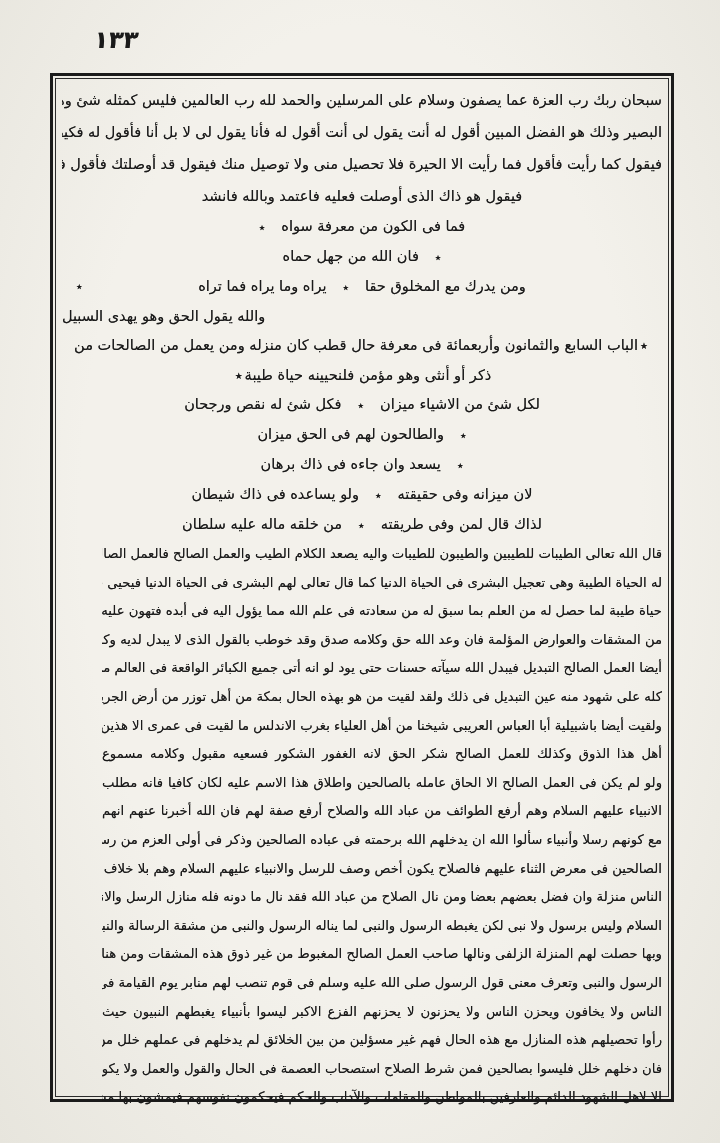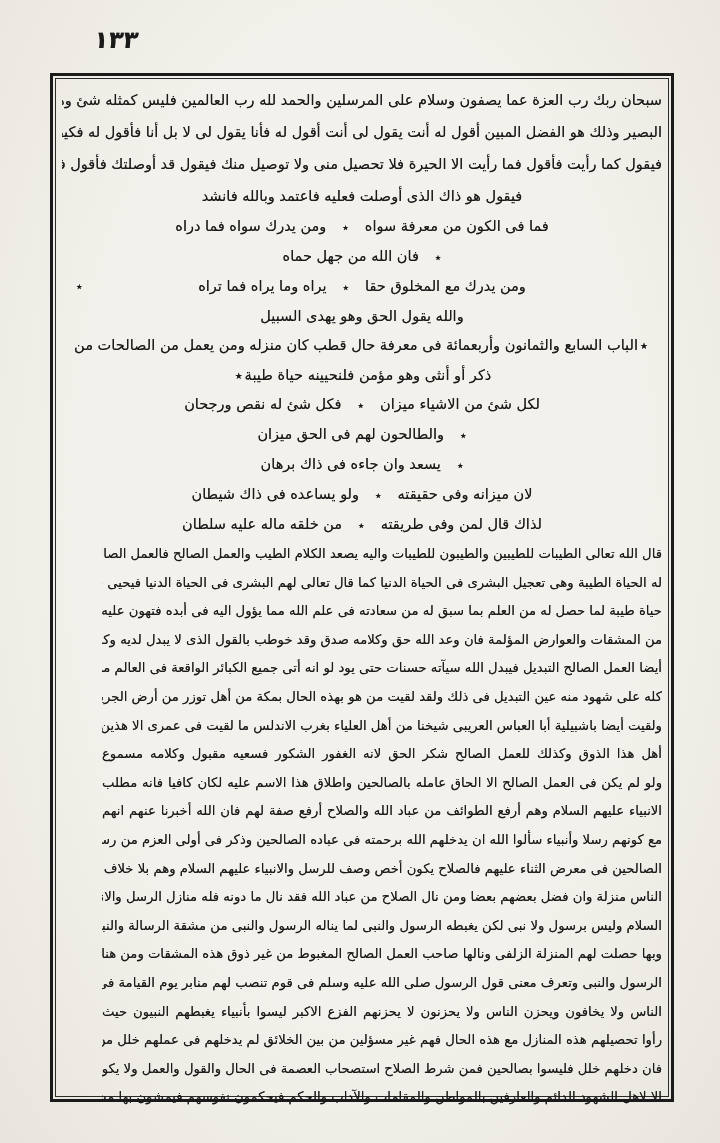--- a/index.html
+++ b/index.html
@@ -37,21 +37,21 @@
   }
   .intro-line.center{text-align:center;text-align-last:center;}
   .poem-line{
     position:relative;
     display:flex;justify-content:center;align-items:baseline;gap:16px;
     font-size:14.5px;line-height:29px;white-space:nowrap;
   }
   .star{font-size:12px;}
   .trail-star{position:absolute;left:14px;top:0;}
   .quran-line{
-    font-size:14.5px;line-height:28px;text-align:center;white-space:nowrap;
+    font-size:14.5px;line-height:28px;text-align:left;white-space:nowrap;
   }
   .heading-line{
     font-size:14.6px;line-height:30px;
     text-align:right;text-align-last:center;white-space:nowrap;overflow:hidden;
   }
   .heading-line .orn{padding:0 2px;}
   .body-line{
     font-size:13.2px;line-height:28.6px;
     text-align:justify;text-align-last:justify;
     white-space:nowrap;overflow:hidden;margin-left:40px;
@@ -73,21 +73,20 @@
         <div class="intro-line">سبحان ربك رب العزة عما يصفون وسلام على المرسلين والحمد لله رب العالمين فليس كمثله شئ وهو السميع</div>
         <div class="intro-line">البصير وذلك هو الفضل المبين أقول له أنت يقول لى أنت أقول له فأنا يقول لى لا بل أنا فأقول له فكيف الامر</div>
         <div class="intro-line">فيقول كما رأيت فأقول فما رأيت الا الحيرة فلا تحصيل منى ولا توصيل منك فيقول قد أوصلتك فأقول فما بيدى شئ</div>
         <div class="intro-line center">فيقول هو ذاك الذى أوصلت فعليه فاعتمد وبالله فانشد</div>
       </div>
 
       <div>
         <div class="poem-line">
           <span>فما فى الكون من معرفة سواه</span>
           <span class="star">٭</span>
-          <span>ومن يدرك سواه فما دراه</span>
         </div>
         <div class="poem-line">
           <span class="star">٭</span>
           <span>فان الله من جهل حماه</span>
         </div>
         <div class="poem-line">
           <span>ومن يدرك مع المخلوق حقا</span>
           <span class="star">٭</span>
           <span>يراه وما يراه فما تراه</span>
           <span class="star trail-star">٭</span>

